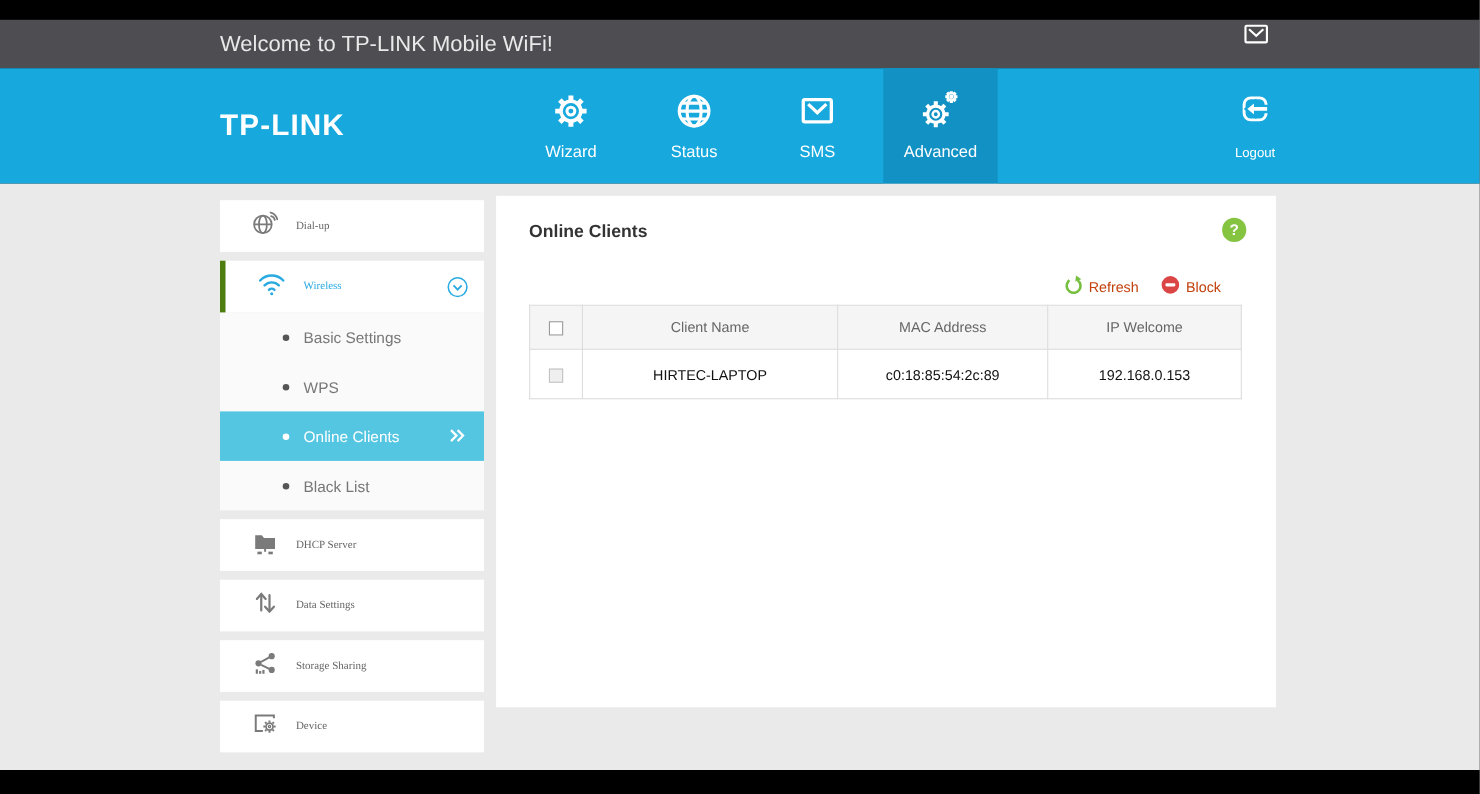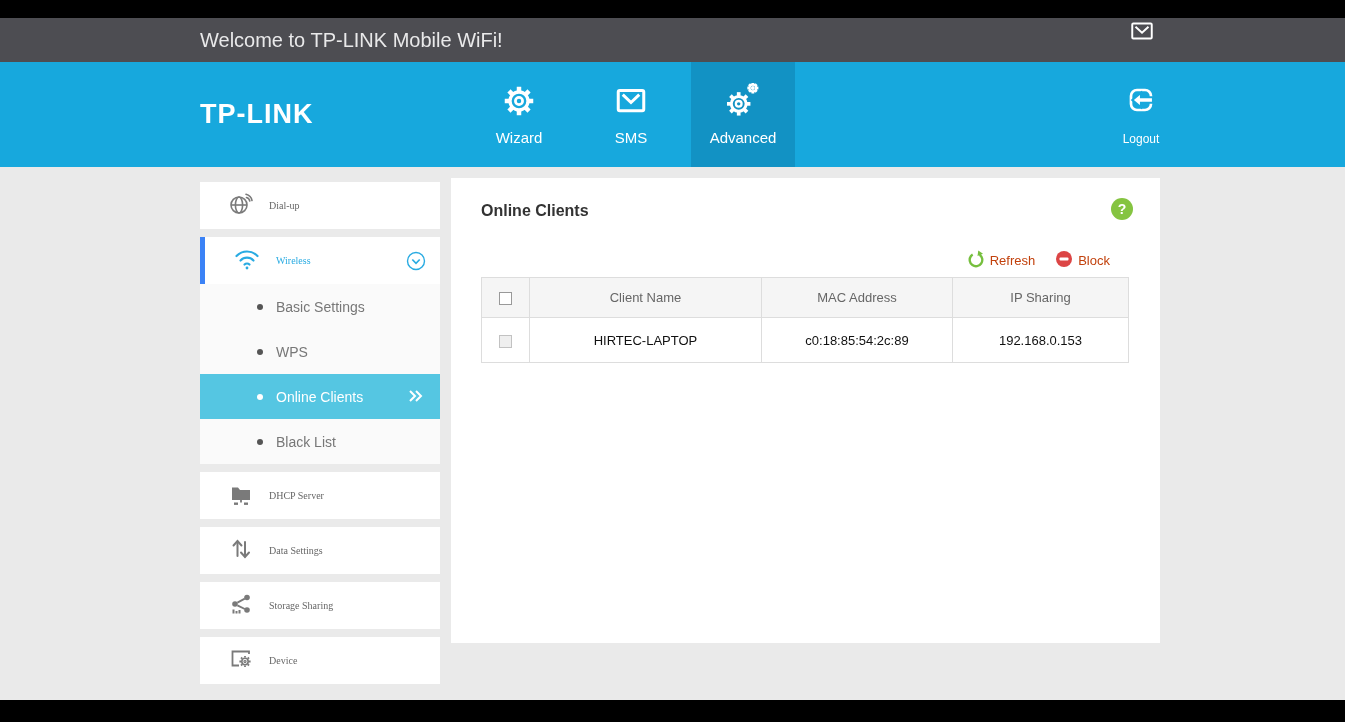--- a/index.html
+++ b/index.html
@@ -46,21 +46,21 @@
   .content { position:absolute; top:167px; left:0; width:1345px; height:533px; background:#eaeaea; }
   .strip-bottom { position:absolute; top:700px; left:0; width:1345px; height:22px; background:#000; }
 
   
   .sidebar { position:absolute; left:200px; top:15px; width:240px; }
   .side-item {
     height:47px; background:#fff; margin-bottom:8px; display:flex; align-items:center;
     padding-left:28px; cursor:pointer; position:relative;
   }
   .side-item .label { font-size:10px; color:#666; margin-left:15px;font-family:Liberation Serif, serif; }
-  .side-item.group-open { margin-bottom:0; border-left:5px solid #3b82f6; }
+  .side-item.group-open { margin-bottom:0; border-left:5px solid #4d7c0f; }
   .side-item.group-open .label { color:#29abe2; }
   .expand-icon { position:absolute; right:14px; top:14px; }
   .submenu { background:#fafafa; margin-bottom:8px;text-align:center; }
   .sub-item {
     height:45px; display:flex; align-items:center; padding-left:57px; cursor:pointer; position:relative;
   }
   .sub-item .bullet { width:6px; height:6px; border-radius:50%; background:#555; margin-right:13px; }
   .sub-item .label { font-size:14px; color:#777; }
   .sub-item.selected { background:#55c6e2; }
   .sub-item.selected .label { color:#fff; }
@@ -192,20 +192,32 @@
               <line x1="5.5" y1="12" x2="2.5" y2="12"></line>
                 <line x1="7.4" y1="7.4" x2="5.3" y2="5.3"></line>
               <line x1="12" y1="5.5" x2="12" y2="2.5"></line>
                 <line x1="16.6" y1="7.4" x2="18.7" y2="5.3"></line>
             </g>
           </svg>
         </span>
         <span class="nav-label">Wizard</span>
       </div>
 
+      <div class="nav-tab">
+        <span>
+          <svg width="36" height="36" viewBox="0 0 24 24" fill="none" stroke="#fff" stroke-width="1.9">
+            <circle cx="12" cy="12" r="9"></circle>
+            <ellipse cx="12" cy="12" rx="4.3" ry="9"></ellipse>
+            <line x1="3" y1="12" x2="21" y2="12"></line>
+            <line x1="4.3" y1="7.2" x2="19.7" y2="7.2"></line>
+            <line x1="4.3" y1="16.8" x2="19.7" y2="16.8"></line>
+          </svg>
+        </span>
+        <span class="nav-label">Status</span>
+      </div>
 
       <div class="nav-tab">
         <span>
           <svg width="36" height="36" viewBox="0 0 24 24" fill="none" stroke="#fff" stroke-width="2">
             <rect x="3.5" y="5" width="17" height="13.5" rx="1"></rect>
             <polyline points="6.5,7.8 12,13 17.5,7.8"></polyline>
           </svg>
         </span>
         <span class="nav-label">SMS</span>
       </div>
@@ -418,21 +430,21 @@
             <col class="col-mac">
             <col class="col-ip">
         </colgroup>
         <thead>
           <tr>
             <th>
               <span class="cb"></span>
             </th>
             <th>Client Name</th>
             <th>MAC Address</th>
-            <th>IP Sharing</th>
+            <th>IP Welcome</th>
           </tr>
         </thead>
         <tbody>
           <tr>
             <td>
               <span class="cb row"></span>
             </td>
             <td>HIRTEC-LAPTOP</td>
             <td>c0:18:85:54:2c:89</td>
             <td>192.168.0.153</td>

